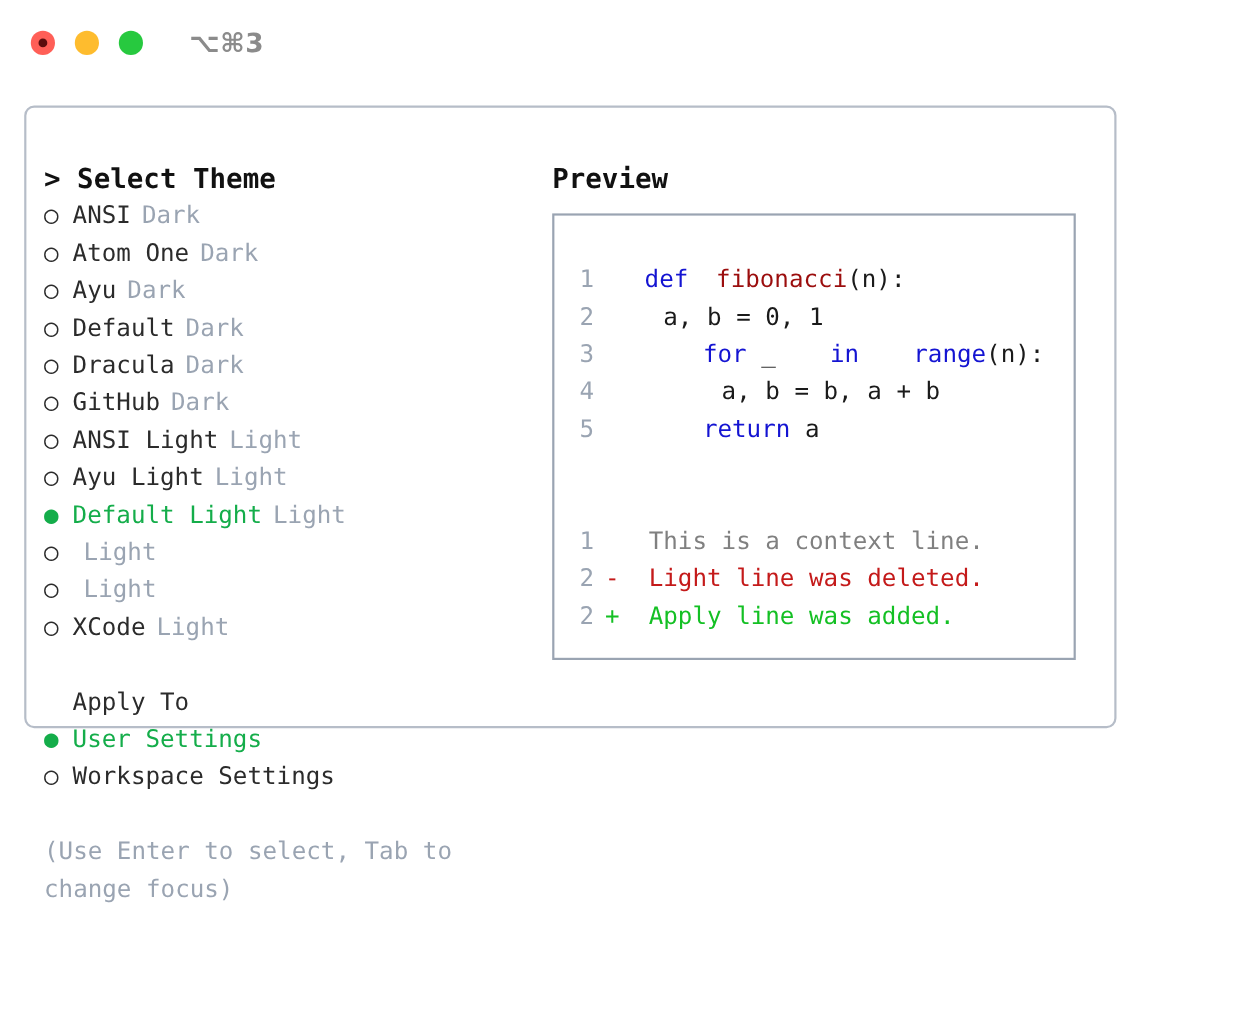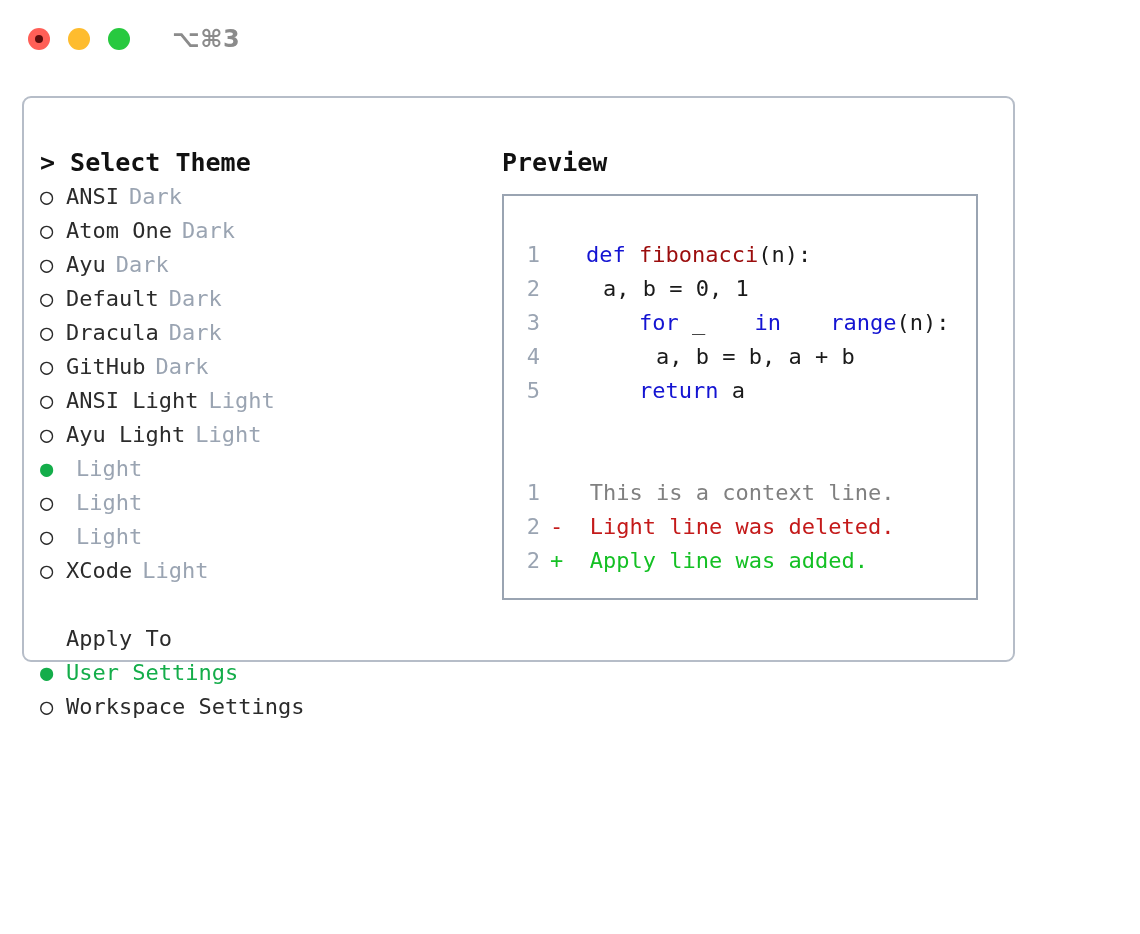--- a/index.html
+++ b/index.html
@@ -147,21 +147,21 @@
   .lineno {
     width: 46px;
     flex: 0 0 46px;
     text-align: right;
     color: #9aa4b2;
     padding-right: 10px;
     box-sizing: border-box;
   }
   .code { color: #1a1a1a; }
   .tok-kw  { color: #1414d2; margin-left: 36px; }
-  .tok-fn  { color: #9b0d0d; }
+  .tok-fn  { color: #9b0d0d; margin-left: 12px; }
   .tok-pl  { color: #1a1a1a; }
   .blank-line { height: 34px; }
 
   .diff-ctx { color: #808080; }
   .diff-del { color: #c41a1a; }
   .diff-add { color: #14c024; }
 </style>
 </head>
 <body>
 
@@ -228,20 +228,21 @@
           </div>
 
           <div class="row">
             <span class="bullet">○</span>
             <span class="label">Ayu Light</span>
             <span class="variant">Light</span>
           </div>
 
           <div class="row selected">
             <span class="bullet sel">●</span>
+            <span class="label">Default Light</span>
             <span class="variant">Light</span>
           </div>
 
           <div class="row">
             <span class="bullet">○</span>
             <span class="variant">Light</span>
           </div>
 
           <div class="row">
             <span class="bullet">○</span>
@@ -268,20 +269,21 @@
             <span class="bullet sel">●</span>
             <span class="label">User Settings</span>
           </div>
 
           <div class="row">
             <span class="bullet">○</span>
             <span class="label">Workspace Settings</span>
           </div>
         </div>
 
+        <div class="hint">(Use Enter to select, Tab to change focus)</div>
       </div>
 
       <div class="col-right">
         <div class="heading">Preview</div>
 
         <div class="preview-box">
 
           <div class="code-line">
             <span class="lineno">1</span>
             <span class="code"><span class="tok-kw">def </span><span class="tok-fn">fibonacci</span><span class="tok-pl">(n):</span></span>

